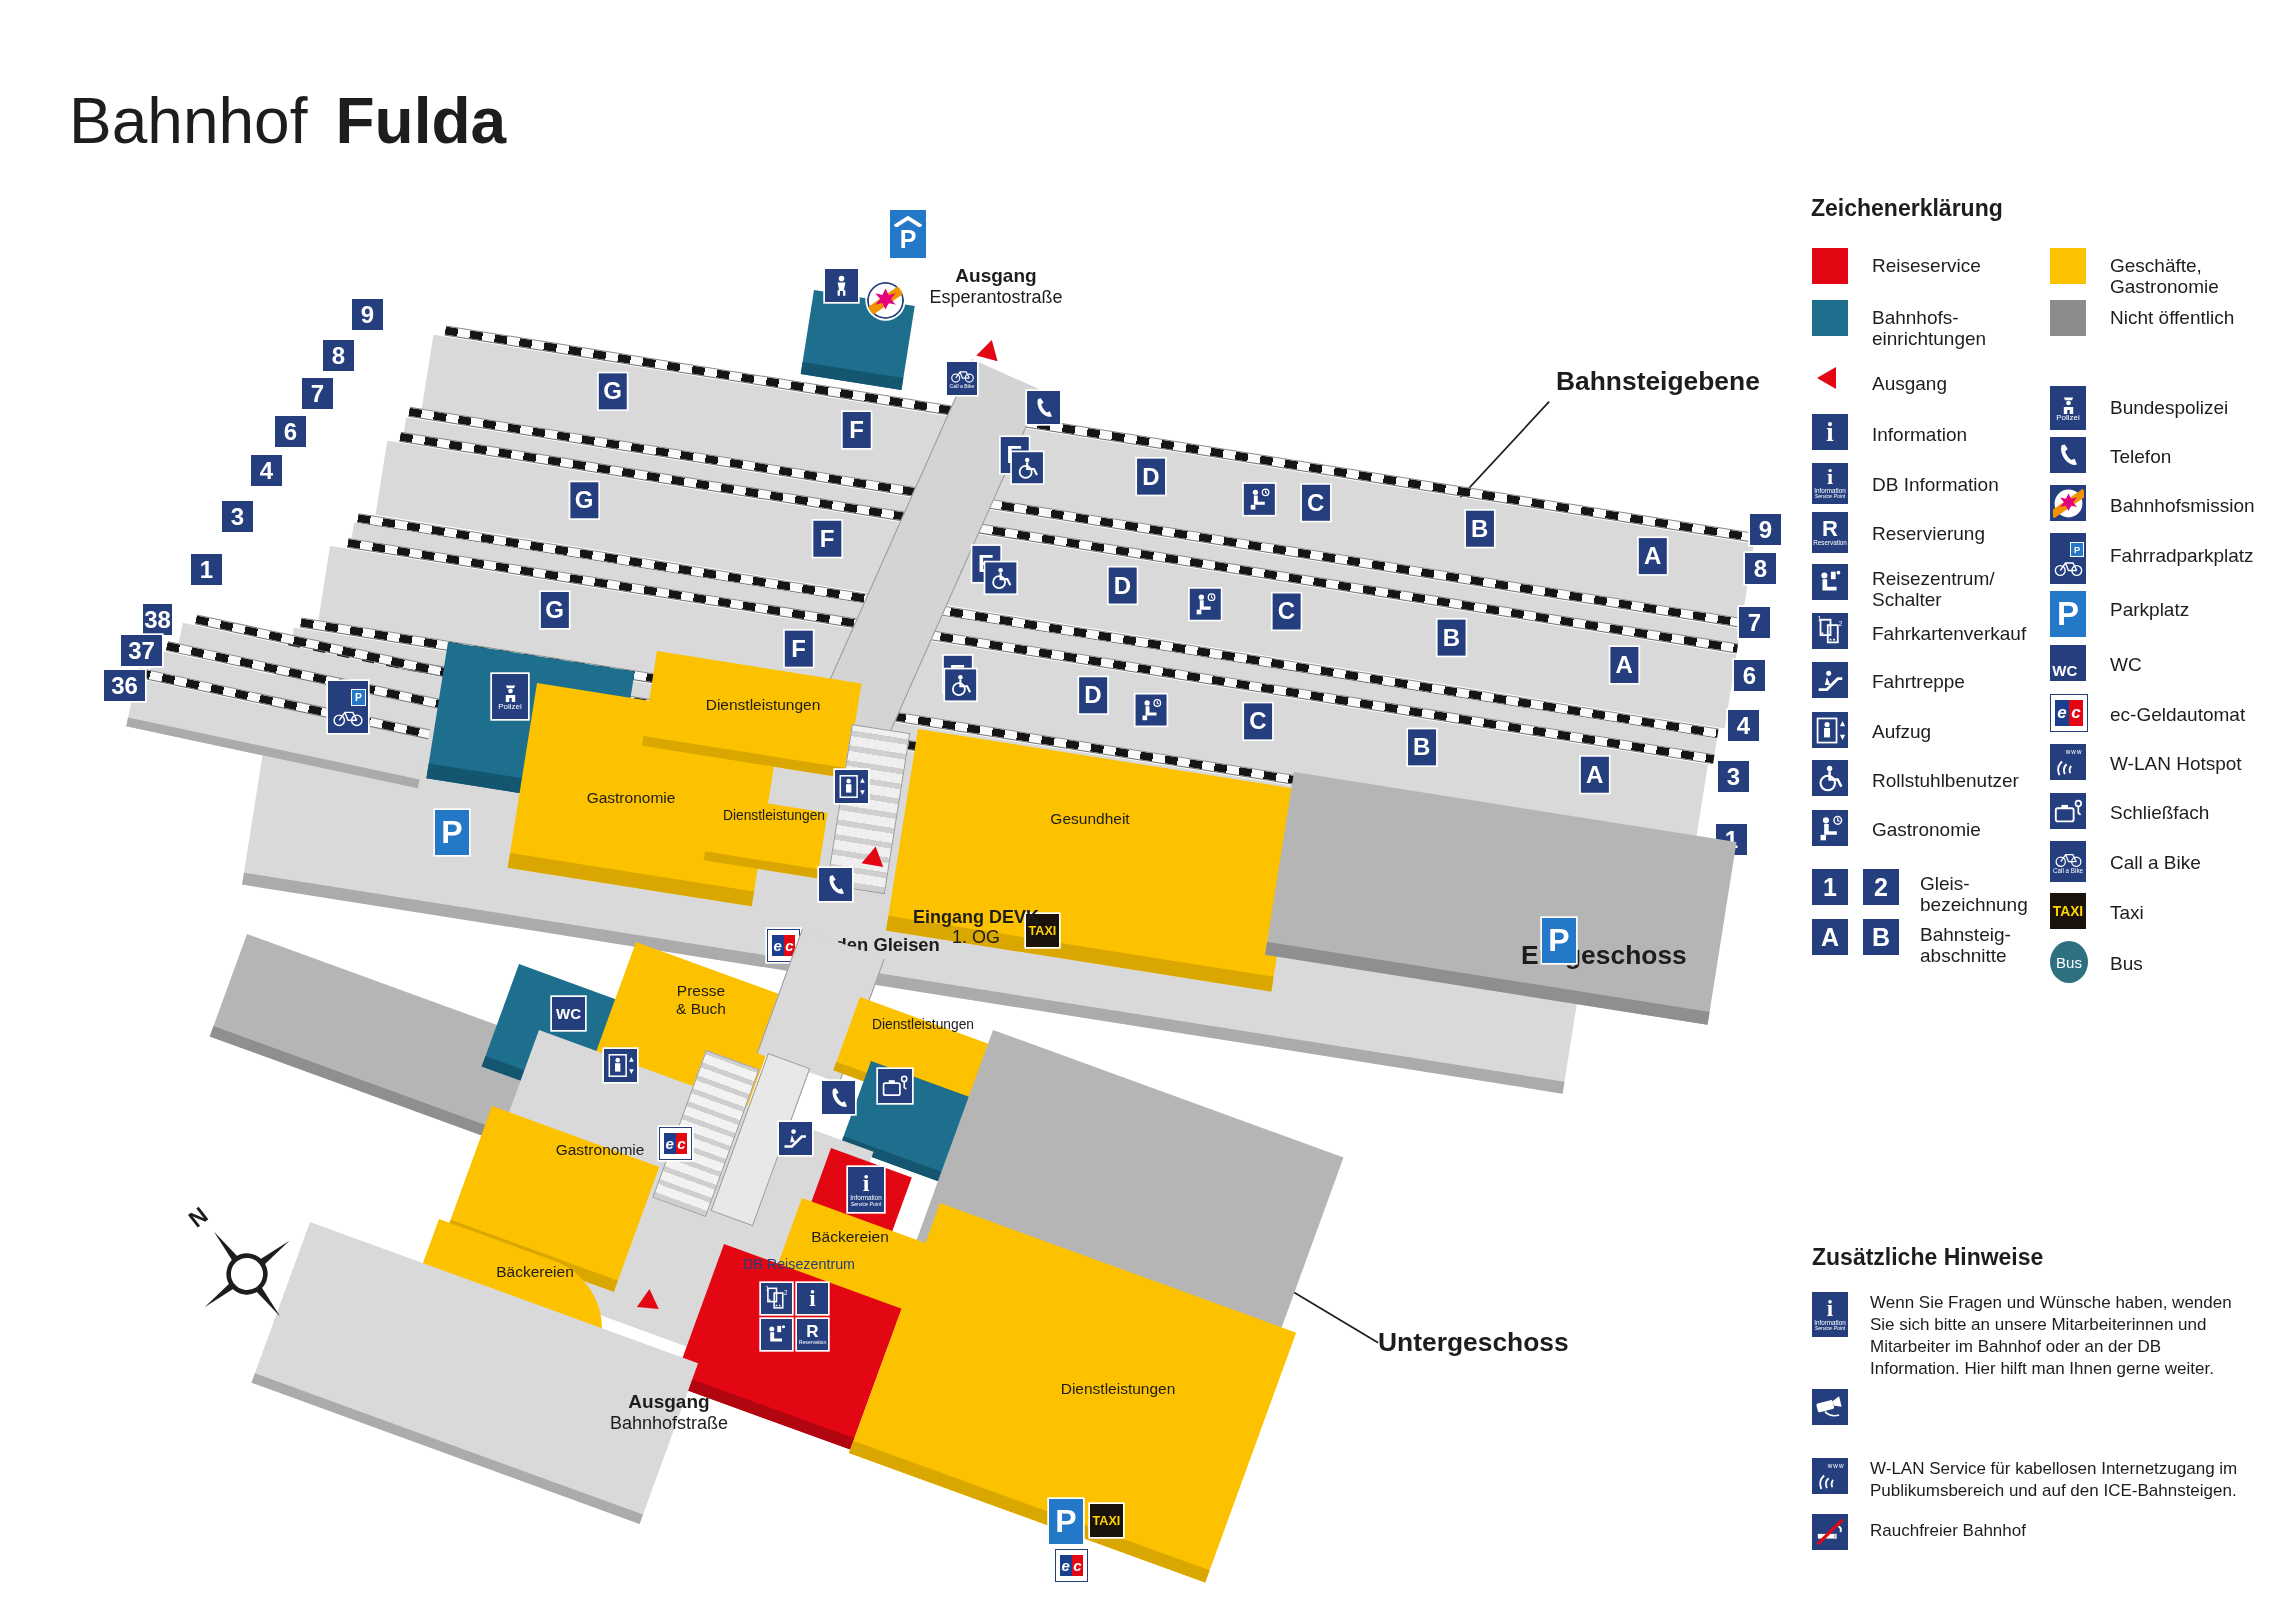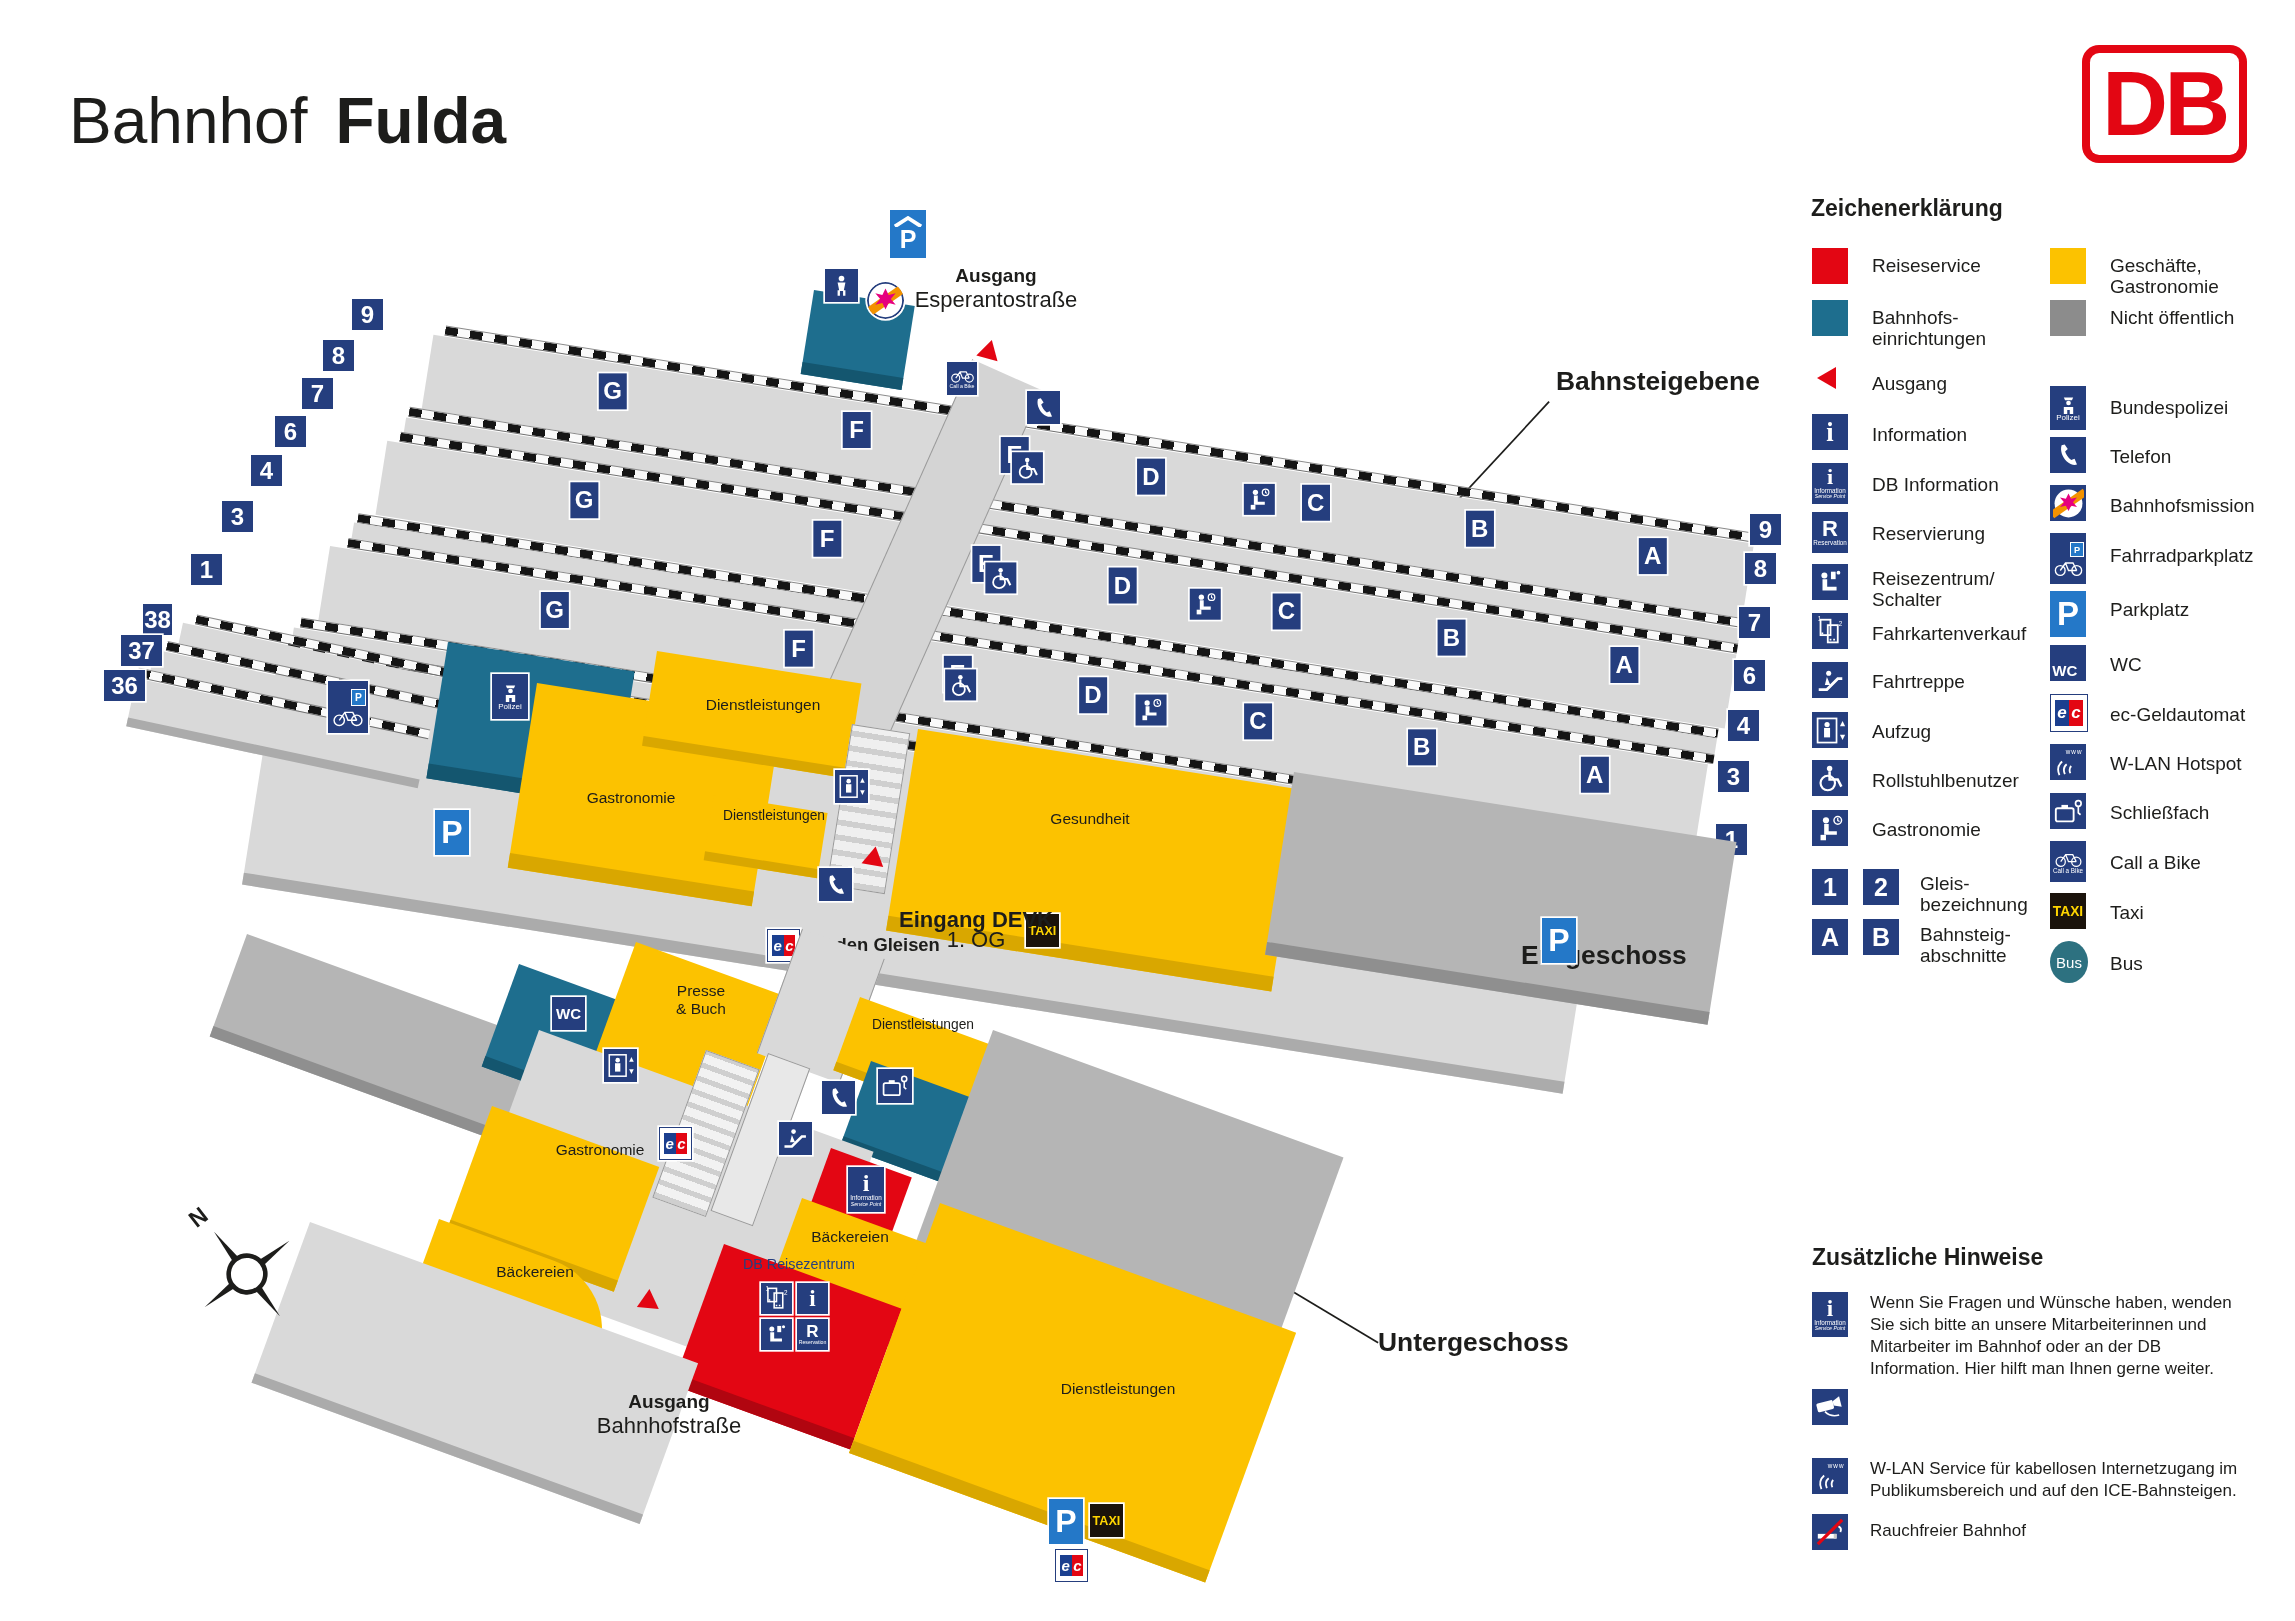--- a/index.html
+++ b/index.html
@@ -13,46 +13,41 @@
   .badge{position:absolute;width:31px;height:31px;background:#253e7e;color:#fff;font-weight:bold;font-size:24px;display:flex;align-items:center;justify-content:center;box-shadow:0 0 0 1.7px #fff}
   .badge.letter{width:27.5px;height:36px}
   .cr9{transform:rotate(-9deg)}
   
   .trk{position:absolute;height:7.5px;background:repeating-linear-gradient(90deg,#151515 0 12.6px,#fafafa 12.6px 25px);border-top:1.7px solid #8a8a8a;border-bottom:1.7px solid #6f6f6f}
   .gry{position:absolute;background:#d9d9d9}
   .bld{position:absolute;transform-origin:0 0}
   .lblc{position:absolute;font-size:15.5px;transform:translateX(-50%);text-align:center}
   .h1lbl{position:absolute;font-size:26.4px;font-weight:bold}
   .exlbl1{position:absolute;font-size:19px;font-weight:bold;transform:translateX(-50%)}
-  .exlbl2{position:absolute;font-size:22px;transform:translateX(-50%)}
+  .exlbl2{position:absolute;font-size:18px;transform:translateX(-50%)}
   .tri-l{width:0;height:0;border-top:11.5px solid transparent;border-bottom:11.5px solid transparent;border-right:19.5px solid #e30613;position:absolute}
   
   .lg-sq{position:absolute;width:36px;height:36px}
   .lg-lab{position:absolute;font-size:19px;line-height:21px}
   .lg-head{position:absolute;font-size:23px;font-weight:bold}
   .note-txt{position:absolute;font-size:17px;line-height:22px;width:379px}
   
   .serif-i{font-family:"Liberation Serif",serif;font-weight:bold}
   .tiny{font-size:6.3px;line-height:6.3px}
   .tiny2{font-size:5.2px;line-height:5.2px;font-style:italic}
   svg{display:block}
 </style>
 </head>
 <body>
 
 <div id="page">
 
   <div class="a" style="left:69px;top:84px;font-size:64px">
     <span style="font-weight:400">Bahnhof</span>
     <span style="font-weight:700;margin-left:10.3px">Fulda</span>
-  </div>
-  <div class="a" style="left:2082px;top:45px;width:165px;height:118px;background:#e30613;border-radius:17px">
-    <div class="a" style="left:8px;top:8px;right:8px;bottom:8px;background:#fff;border-radius:9.2px;display:flex;align-items:center;justify-content:center">
-      <span style="color:#e30613;font-weight:700;font-size:91px;letter-spacing:-3.4px">DB</span>
-    </div>
   </div>
 
   <svg class="a" width="2295" height="1621" style="left:0;top:0" viewBox="0 0 4000 2825">
     <line x1="2700" y1="700" x2="2510" y2="905" stroke="#1d1d1b" stroke-width="3"></line>
     <line x1="2652" y1="1668" x2="2380" y2="1518" stroke="#1d1d1b" stroke-width="3"></line>
     <line x1="2402" y1="2340" x2="2188" y2="2212" stroke="#1d1d1b" stroke-width="3"></line>
     <line x1="1706" y1="1572" x2="1746" y2="1458" stroke="#1d1d1b" stroke-width="3"></line>
     <polygon points="1746,1458 1738,1482 1756,1478" fill="#1d1d1b"></polygon>
   </svg>
 

